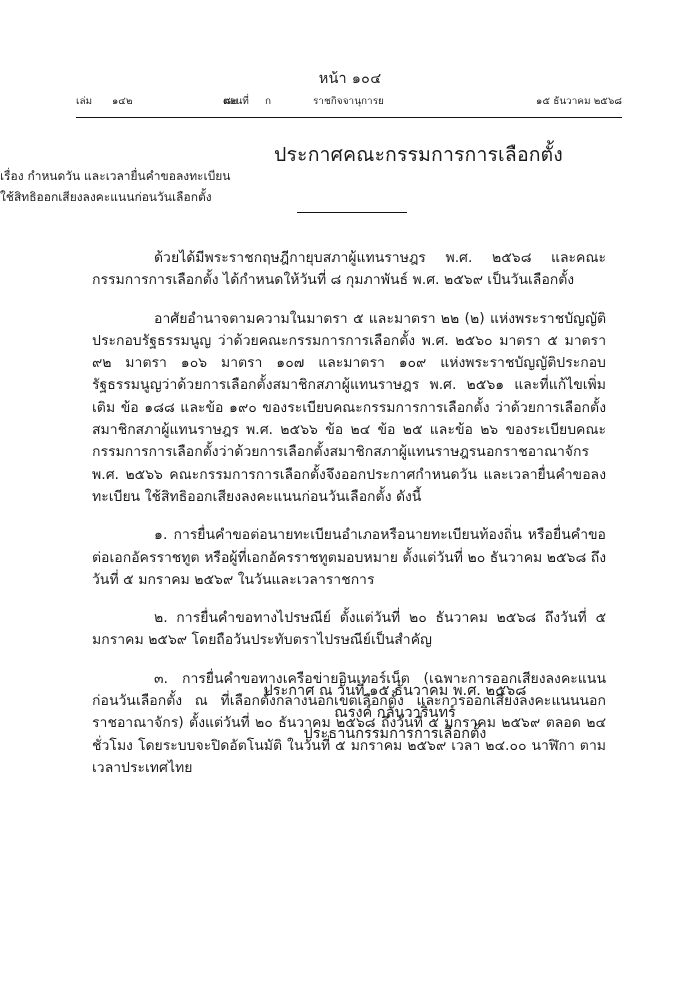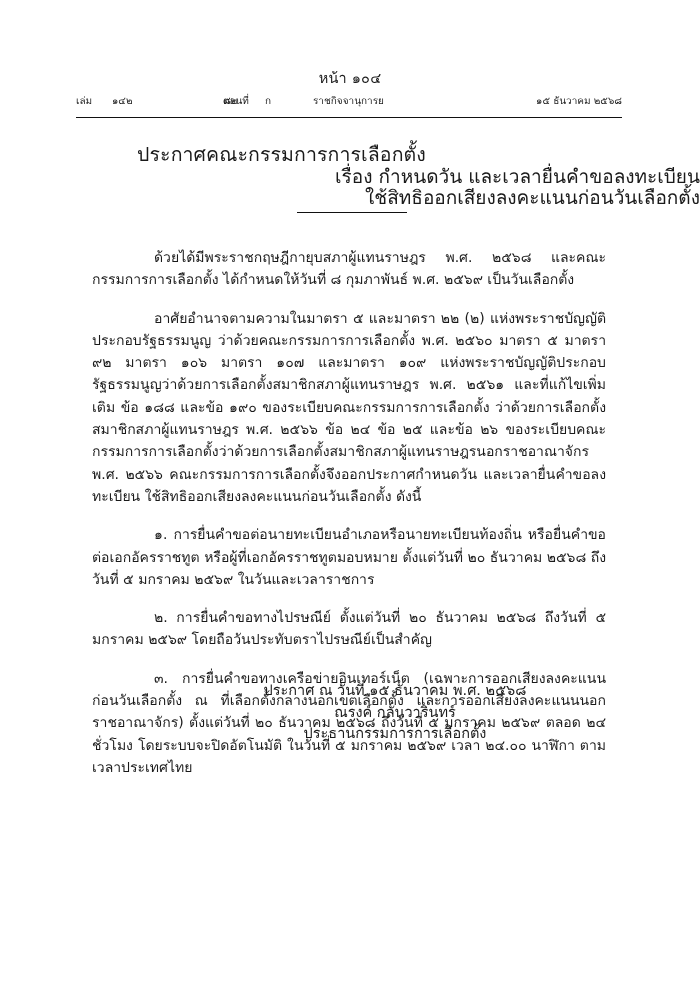--- a/index.html
+++ b/index.html
@@ -21,26 +21,26 @@
     .h-issue-label { left: 103px; margin-left: 44px; }
     .h-issue-num { left: 147px; }
     .h-section { left: 189px; }
     .h-gazette { left: 237px; }
     .h-date { right: 0; }
     .header-rule {
       position: absolute; top: 117px; left: 76px; width: 546px; height: 0;
       border-top: 1.5px solid #111;
     }
     .title {
-      position: absolute; top: 139px; left: 0; width: 563px; text-align: center;
+      position: absolute; top: 139px; left: 0; width: 563px; text-align: right;
       font-size: 19.5px; letter-spacing: 0.1px;
     }
     .subject {
-      position: absolute; top: 166px; left: 0; width: 700px; text-align: right;
-      font-size: 19px; line-height: 21px;
+      position: absolute; top: 166px; left: 0; width: 700px; text-align: left;
+      font-size: 12px; line-height: 21px;
     }
     .title-rule {
       position: absolute; top: 212px; left: 297px; width: 110px; height: 0;
       border-top: 1.2px solid #111;
     }
     .body {
       position: absolute; top: 230px; left: 76px; width: 546px;
       font-size: 14px; line-height: 22.3px;
     }
     .para { margin: 16px; text-align: justify; text-align-last: left; }

